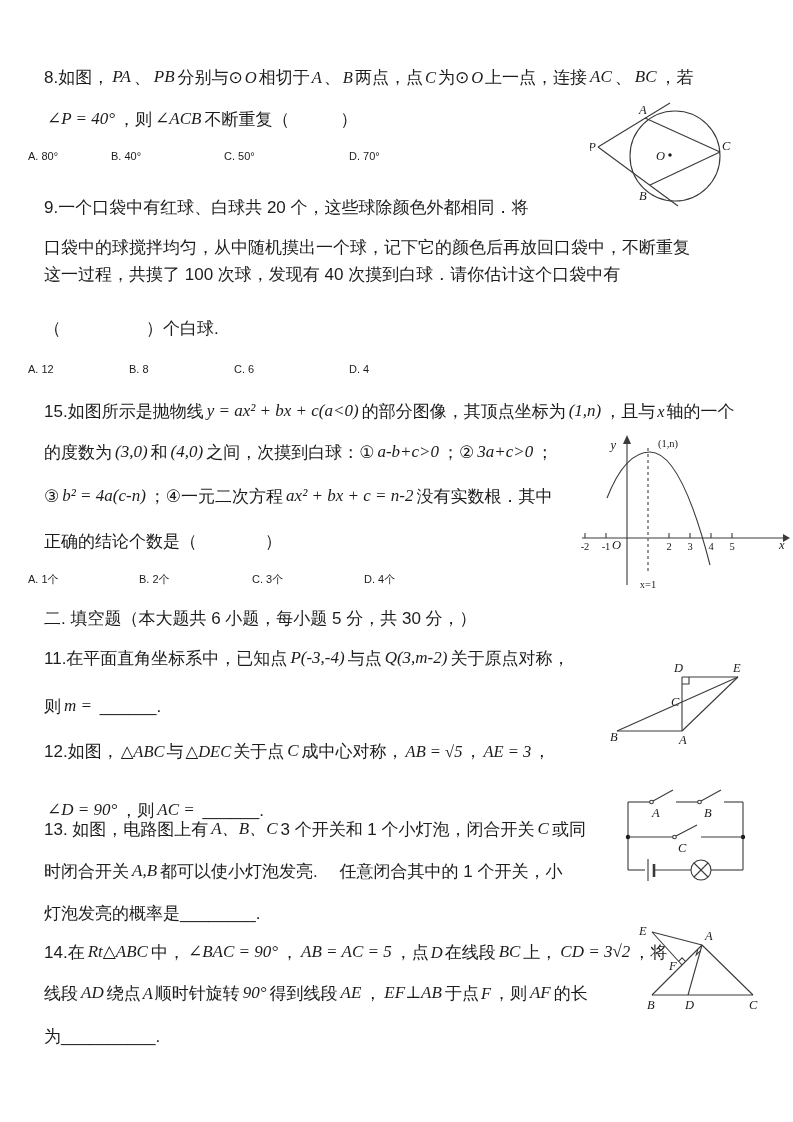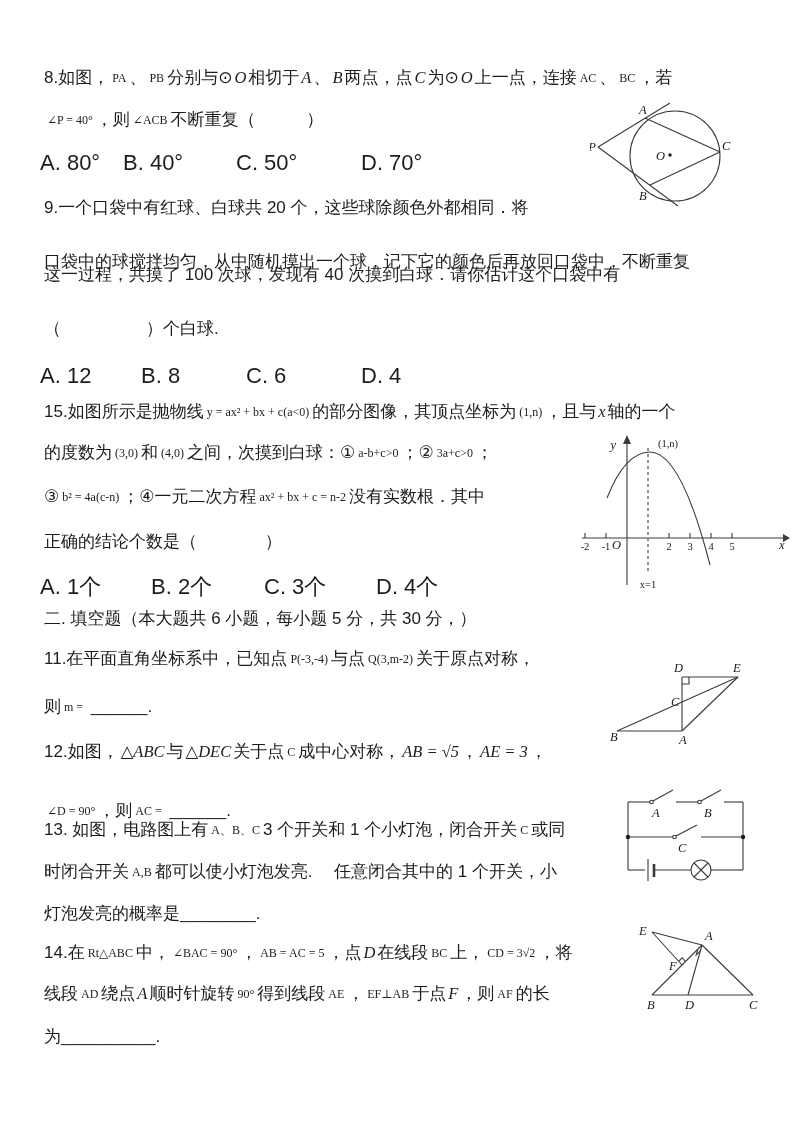--- a/index.html
+++ b/index.html
@@ -4,22 +4,22 @@
 <style>
   html,body{margin:0;padding:0}
   body{
     width:793px;height:1122px;position:relative;background:#ffffff;
     color:#1c1c1c;overflow:hidden;
     font-family:"Liberation Sans","DejaVu Sans",sans-serif;
   }
   .line{position:absolute;left:44px;white-space:nowrap;font-size:17px;line-height:23px}
   .seg-c{font-family:"Liberation Sans","DejaVu Sans",sans-serif}
   .seg-M{font-family:"Liberation Serif","DejaVu Serif",serif;font-style:italic;font-size:16.5px;margin:0 2px}
-  .seg-m{font-family:"Liberation Serif","DejaVu Serif",serif;font-size:12px;margin:0 3px;position:relative;top:-1px}
-  .opts{position:absolute;left:40px;display:flex;font-size:22px;white-space:nowrap}
+  .seg-m{font-family:"Liberation Serif","DejaVu Serif",serif;font-style:italic;font-size:17px;margin:0 3px;position:relative;top:-1px}
+  .opts{position:absolute;left:28px;display:flex;font-size:11px;white-space:nowrap}
   .opts span{display:inline-block}
   .opts-a span:nth-child(1){width:83px}
   .opts-a span:nth-child(2){width:113px}
   .opts-a span:nth-child(3){width:125px}
   .opts-b span:nth-child(1){width:101px}
   .opts-b span:nth-child(2){width:105px}
   .opts-b span:nth-child(3){width:115px}
   .opts-c span:nth-child(1){width:111px}
   .opts-c span:nth-child(2){width:113px}
   .opts-c span:nth-child(3){width:112px}
@@ -53,21 +53,21 @@
     <circle class="dot" cx="80" cy="55" r="1.7"></circle>
     <text class="flbl" x="6" y="51" text-anchor="end">P</text>
     <text class="flbl" x="49" y="14">A</text>
     <text class="flbl" x="49" y="100">B</text>
     <text class="flbl" x="132" y="50">C</text>
     <text class="flbl" x="66" y="60">O</text>
   </svg>
 </div>
 
 <div class="line" style="top:196px"><span class="seg-c">9.一个口袋中有红球、白球共 20 个，这些球除颜色外都相同．将</span></div>
-<div class="line" style="top:250px"><span class="seg-c">口袋中的球搅拌均匀，从中随机摸出一个球，记下它的颜色后再放回口袋中，不断重复</span></div>
+<div class="line" style="top:236px"><span class="seg-c">口袋中的球搅拌均匀，从中随机摸出一个球，记下它的颜色后再放回口袋中，不断重复</span></div>
 <div class="line" style="top:263px"><span class="seg-c">这一过程，共摸了 100 次球，发现有 40 次摸到白球．请你估计这个口袋中有</span></div>
 <div class="line" style="top:317px"><span class="seg-c">（　　　　　）个白球.</span></div>
 <div class="opts opts-b" style="top:363px">
   <span>A. 12</span>
   <span>B. 8</span>
   <span>C. 6</span>
   <span>D. 4</span>
 </div>
 
 <div class="line" style="top:400px"><span class="seg-c">15.如图所示是抛物线</span><span class="seg-m">y = ax² + bx + c(a&lt;0)</span><span class="seg-c">的部分图像，其顶点坐标为</span><span class="seg-m">(1,n)</span><span class="seg-c">，且与</span><span class="seg-M">x</span><span class="seg-c">轴的一个</span></div>

